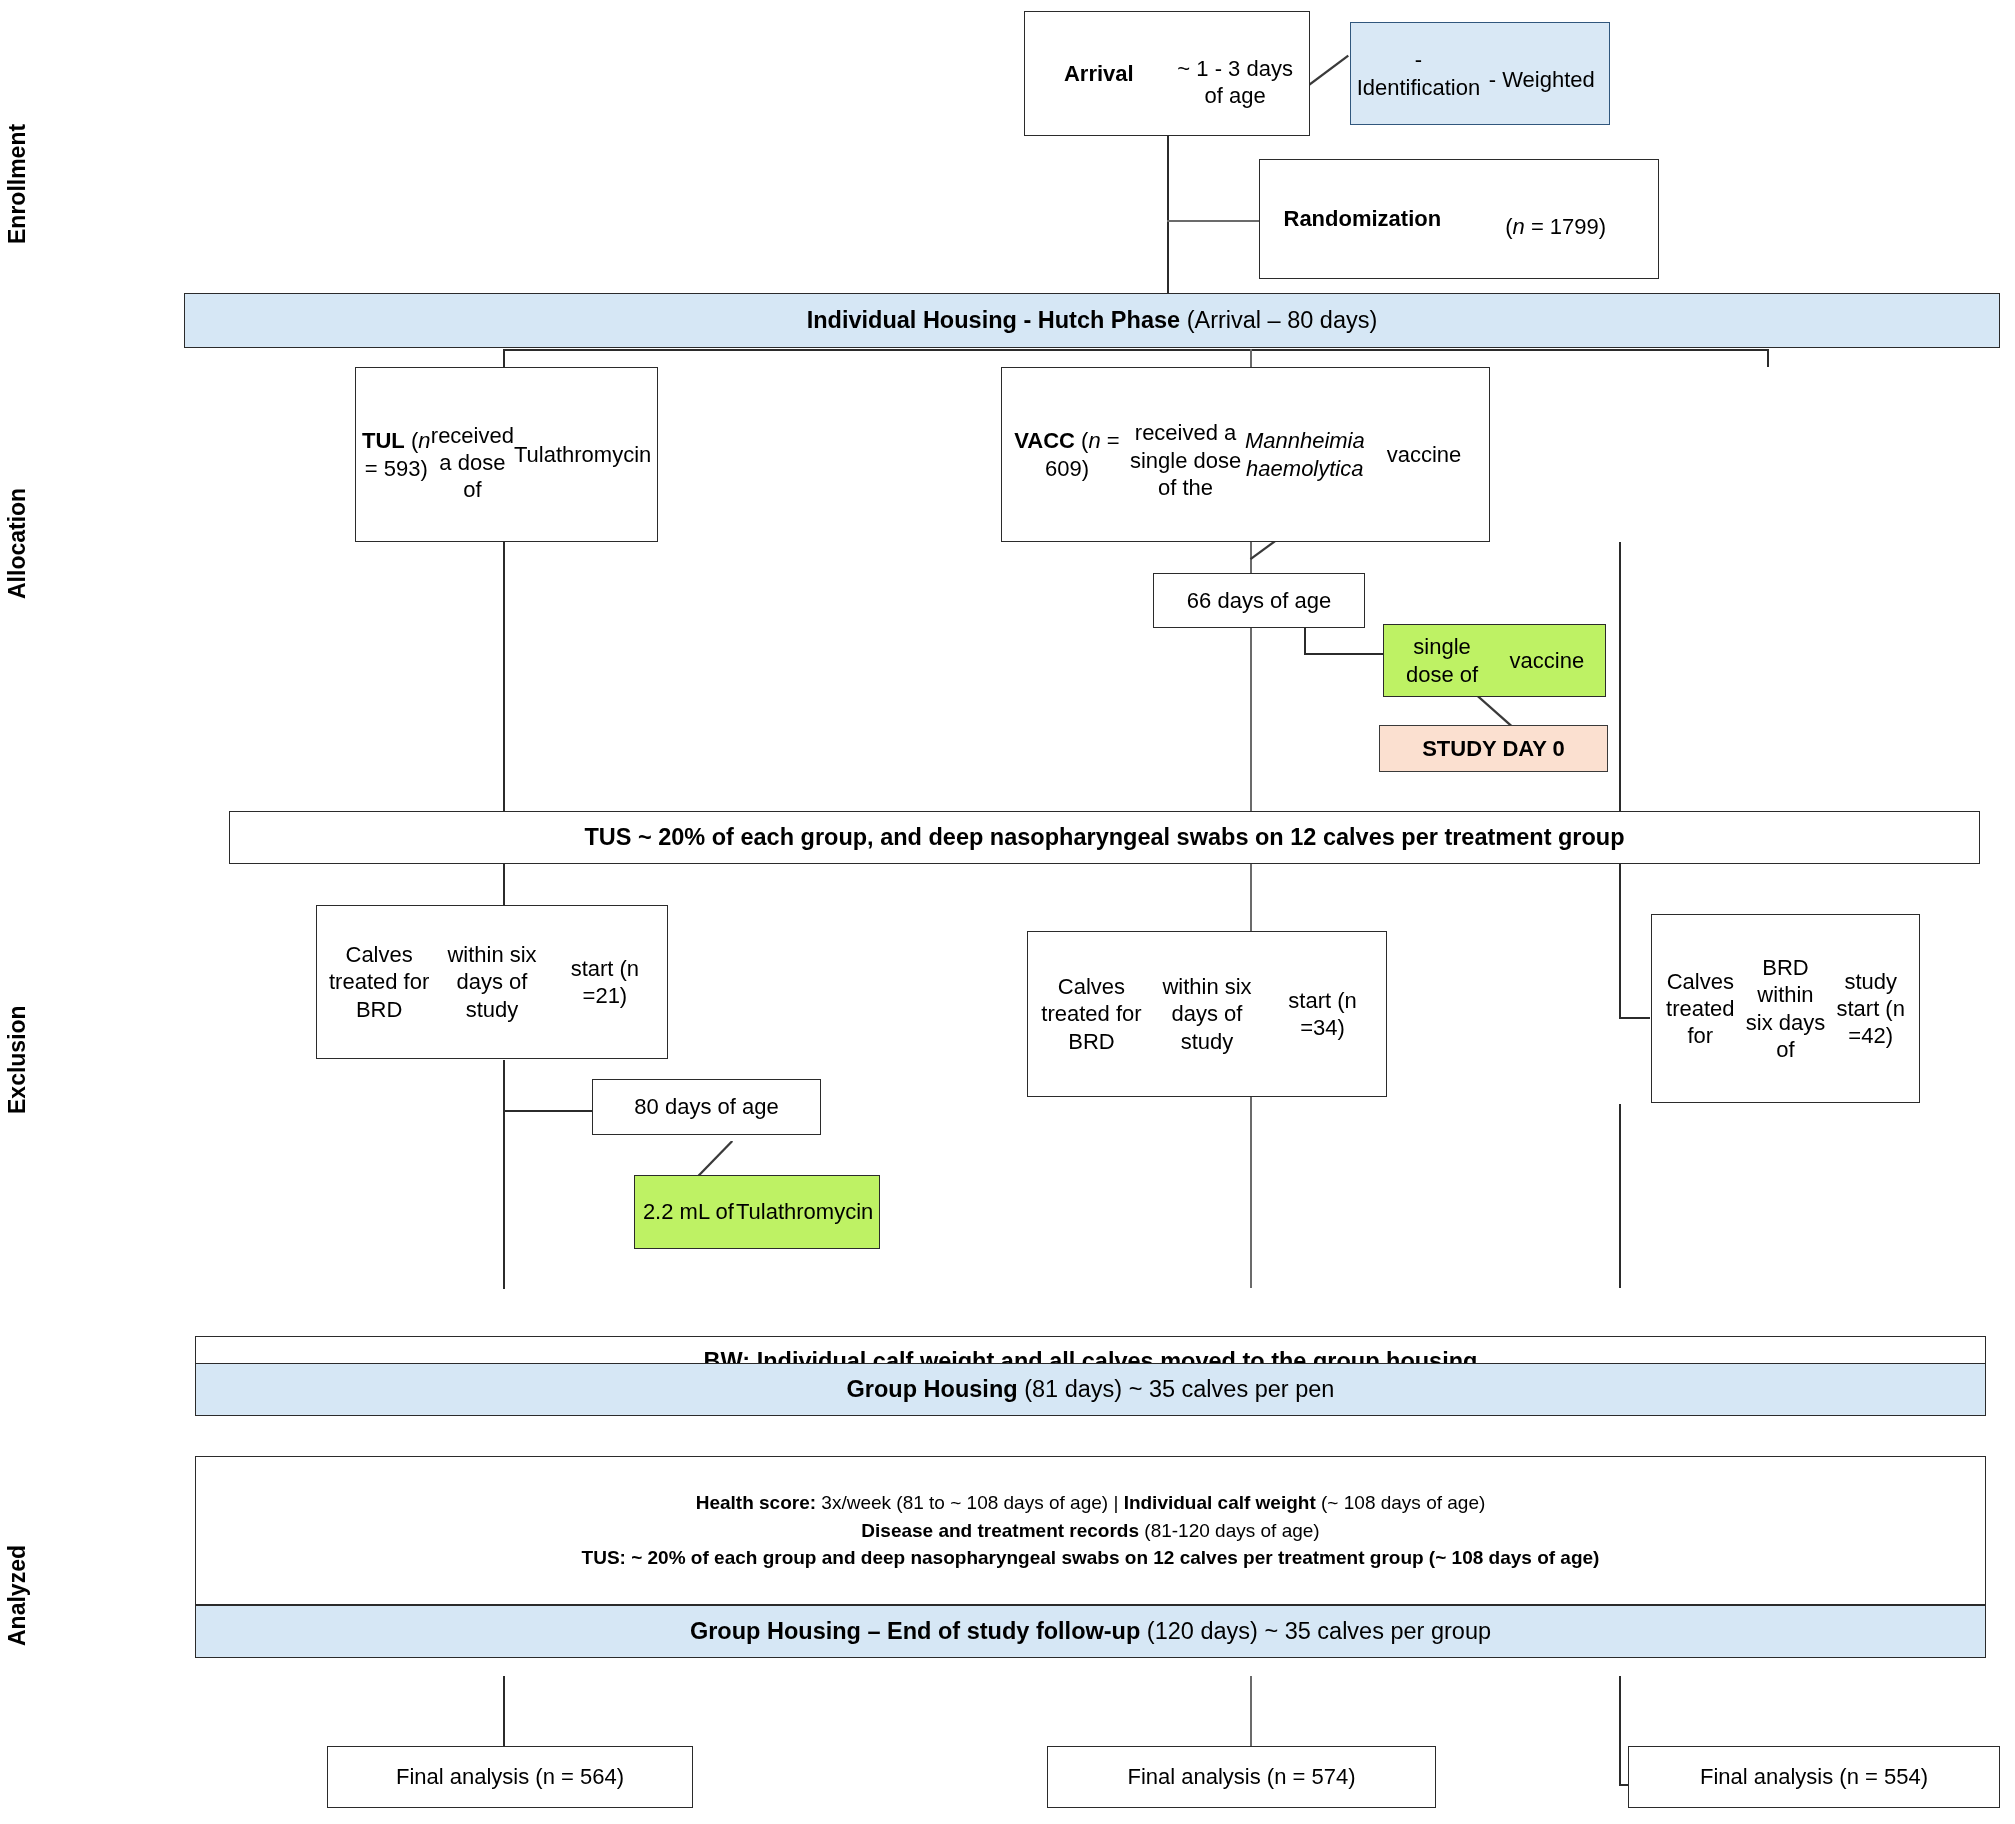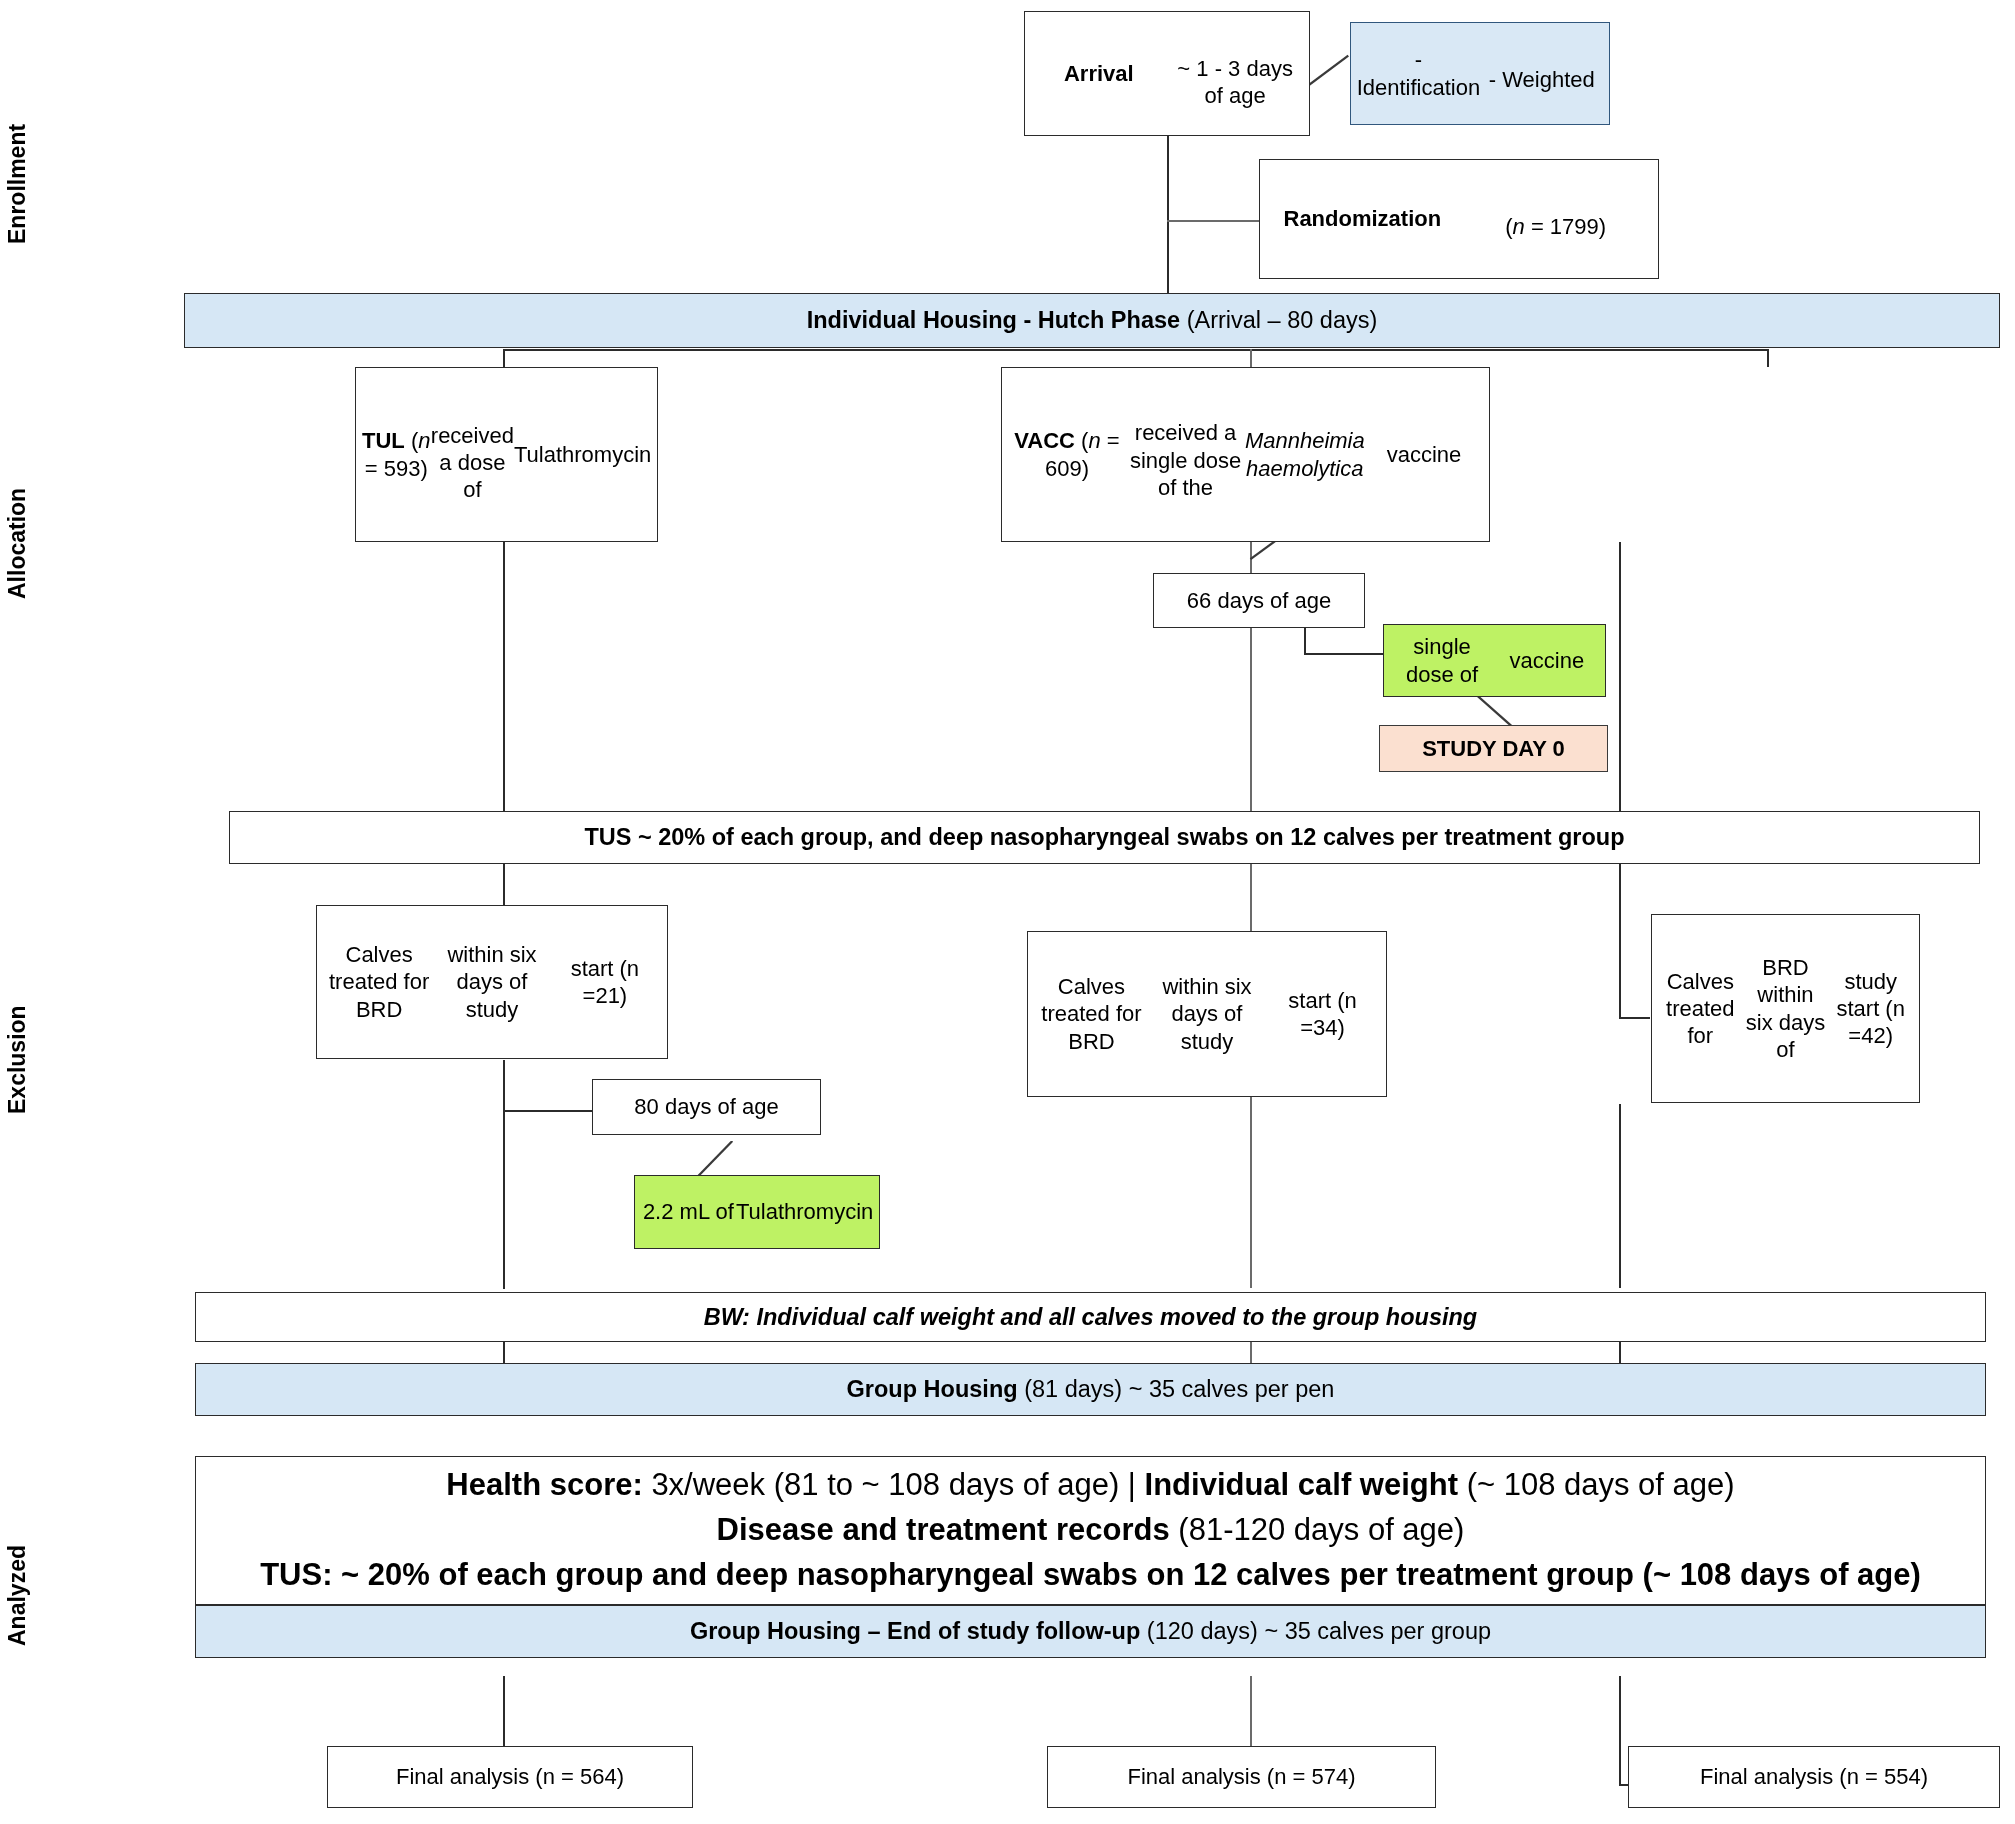--- a/index.html
+++ b/index.html
@@ -205,29 +205,29 @@
 
   <div class="box" style="left:592px; top:1079px; width:229px; height:56px;">
     <span class="ln">80 days of age</span>
   </div>
 
   <div class="box blue" style="left:634px; top:1175px; width:246px; height:74px;">
     <span class="ln">2.2 mL of</span>
     <span class="ln">Tulathromycin</span>
   </div>
 
-  <div class="banner" style="left:195px; top:1292px; width:1791px; height:50px;font-style:italic;">
+  <div class="banner" style="left:195px; top:1336px; width:1791px; height:50px;">
     <span class="ln"><span class="b">BW:</span><span class="b"> Individual calf weight and all calves moved to the group housing</span></span>
   </div>
 
   <div class="banner bluebar" style="left:195px; top:1363px; width:1791px; height:53px;">
     <span class="ln"><span class="b">Group Housing</span><span> (81 days) ~ 35 calves per pen</span></span>
   </div>
 
-  <div class="banner" style="left:195px; top:1456px; width:1791px; height:149px; font-size:31px; line-height:1.45;">
+  <div class="banner" style="left:195px; top:1456px; width:1791px; height:149px; font-size:19px; line-height:1.45;">
     <span class="ln"><span class="b">Health score:</span><span> 3x/week (81 to ~ 108 days of age) | </span><span class="b">Individual calf weight</span><span> (~ 108 days of age)</span></span>
     <span class="ln"><span class="b">Disease and treatment records</span><span> (81-120 days of age)</span></span>
     <span class="ln b">TUS: ~ 20% of each group and deep nasopharyngeal swabs on 12 calves per treatment group (~ 108 days of age)</span>
   </div>
 
   <div class="banner bluebar" style="left:195px; top:1605px; width:1791px; height:53px;">
     <span class="ln"><span class="b">Group Housing – End of study follow-up</span><span> (120 days) ~ 35 calves per group</span></span>
   </div>
 
   <div class="box" style="left:327px; top:1746px; width:366px; height:62px;">

